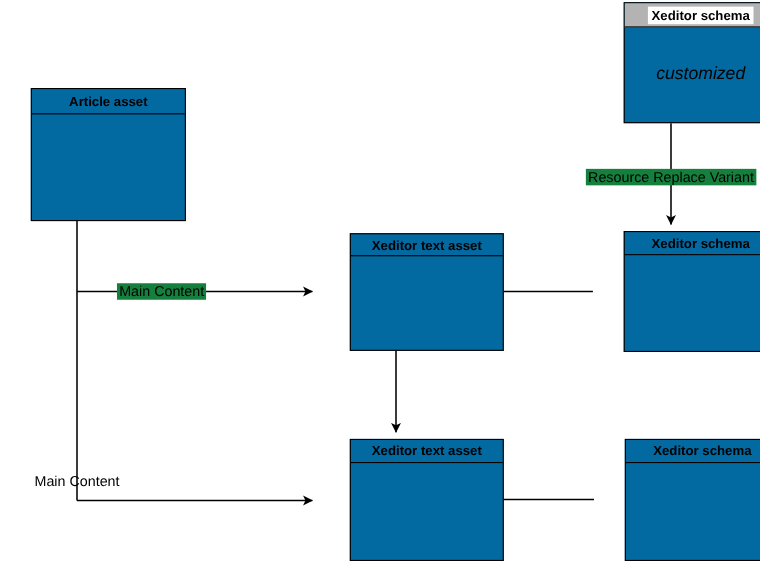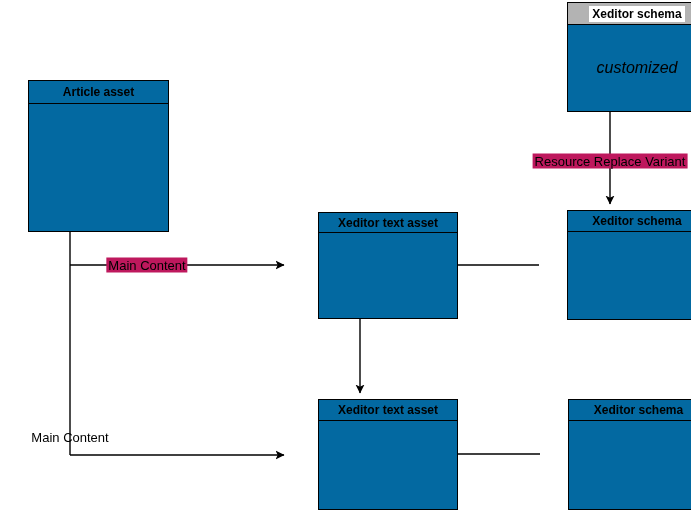--- a/index.html
+++ b/index.html
@@ -46,38 +46,38 @@
   .node .body {
     flex: 1 1 auto;
     display: flex;
     align-items: center;
     justify-content: center;
     font-size: 16px;
     color: #000000;
     font-style: italic;
   }
   
-  #n-article       { left: 0px;   top: 80px;  width: 141px; height: 152px; }
+  #n-article       { left: 0px;   top: 80px;  width: 141px; height: 121px; }
   #n-article .hdr  { height: 23px; }
   #n-schema-custom { left: 539px; top: 2px;   width: 140px; height: 110px; }
   #n-schema-custom .hdr { height: 22px; background: #b3b3b3; }
   #n-schema-custom .hdr .hl { background: #ffffff; padding: 0 3px; line-height: 16px; }
   #n-text-mid      { left: 290px; top: 212px; width: 140px; height: 107px; }
   #n-text-mid .hdr { height: 20px; }
   #n-schema-mid    { left: 539px; top: 210px; width: 140px; height: 110px; }
   #n-schema-mid .hdr { height: 21px; }
   #n-text-bottom   { left: 290px; top: 399px; width: 140px; height: 111px; }
   #n-text-bottom .hdr { height: 21px; }
   #n-schema-bottom { left: 540px; top: 399px; width: 141px; height: 111px; }
   #n-schema-bottom .hdr { height: 21px; }
 
   .edge-label {
     position: absolute;
     transform: translate(-50%, -50%);
-    background: #be185d;
+    background: #15803d;
     color: #000000;
     font-size: 13px;
     white-space: nowrap;
     padding: 0 2px;
     text-align: center;
   }
   #lbl-rrv { left: 610px; top: 161px; }
   #lbl-mc1 { left: 147px; top: 265px; }
   #lbl-mc2 { left: 70px;  top: 437px; background: transparent; }
   #lbl-vuf { left: 364px; top: 358px; }

